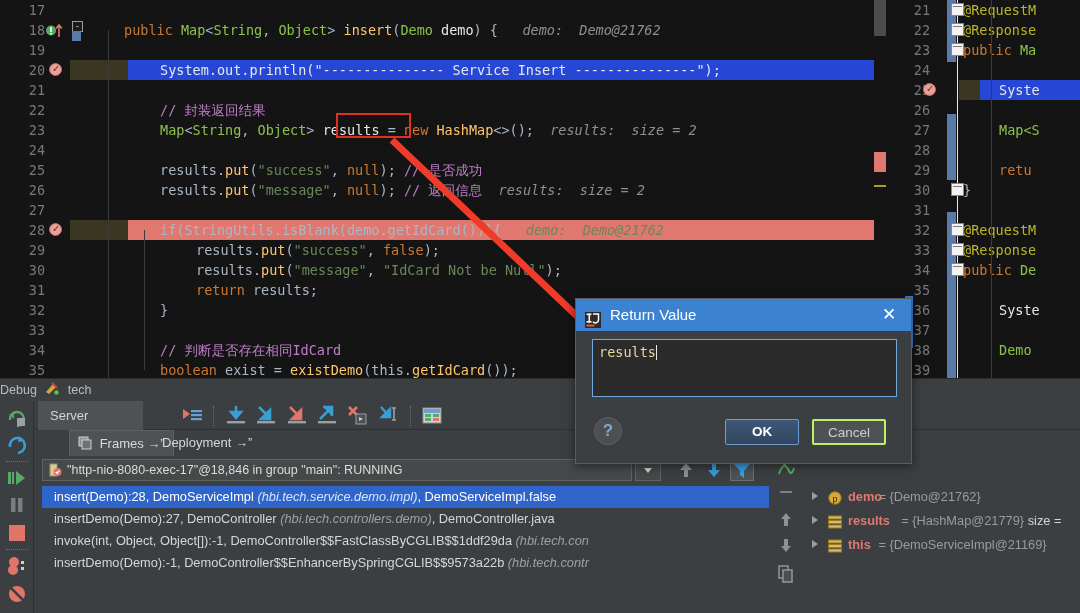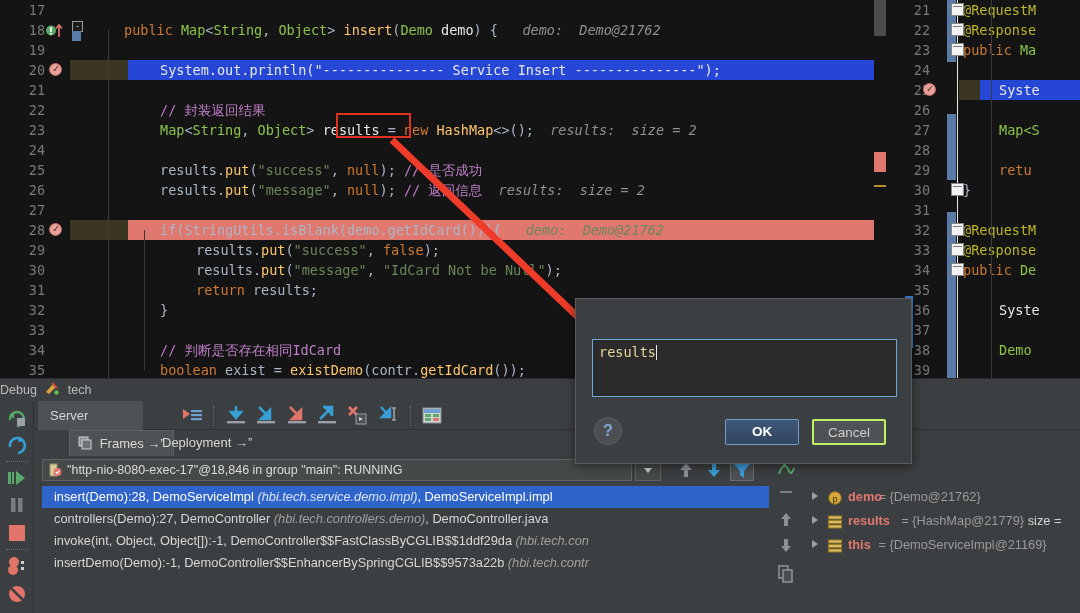--- a/index.html
+++ b/index.html
@@ -323,21 +323,21 @@
           <div class="codeline" style="top: 180px; left: 160px;"><span class="pln">results.</span><span class="mth">put</span><span class="pln">(</span><span class="str">"message"</span><span class="pln">, </span><span class="kw">null</span><span class="pln">); </span><span class="cmt">// 返回信息</span><span class="hint">  results:  size = 2</span></div>
           <div class="line-hl-red" style="top: 220px; left: 128px; width: 746px;"></div>
           <div class="line-hl-olive" style="top: 220px; left: 70px; width: 58px;"></div>
           <div class="bp" style="top: 223px; left: 49px;"></div>
           <div class="codeline" style="top: 220px; left: 160px;"><span class="pln">if(StringUtils.isBlank(demo.getIdCard())){</span><span class="hintg">   demo:  Demo@21762</span></div>
           <div class="codeline" style="top: 240px; left: 196px;"><span class="pln">results.</span><span class="mth">put</span><span class="pln">(</span><span class="str">"success"</span><span class="pln">, </span><span class="kw">false</span><span class="pln">);</span></div>
           <div class="codeline" style="top: 260px; left: 196px;"><span class="pln">results.</span><span class="mth">put</span><span class="pln">(</span><span class="str">"message"</span><span class="pln">, </span><span class="str">"IdCard Not be Null"</span><span class="pln">);</span></div>
           <div class="codeline" style="top: 280px; left: 196px;"><span class="kw">return </span><span class="pln">results;</span></div>
           <div class="codeline" style="top: 300px; left: 160px;"><span class="pln">}</span></div>
           <div class="codeline" style="top: 340px; left: 160px;"><span class="cmt">// 判断是否存在相同IdCard</span></div>
-          <div class="codeline" style="top: 360px; left: 160px;"><span class="kw">boolean </span><span class="pln">exist = </span><span class="mth">existDemo</span><span class="pln">(contr.</span><span class="mth">getIdCard</span><span class="pln">());</span></div>
+          <div class="codeline" style="top: 360px; left: 160px;"><span class="kw">boolean </span><span class="pln">exist = </span><span class="mth">existDemo</span><span class="pln">(this.</span><span class="mth">getIdCard</span><span class="pln">());</span></div>
           <div class="override-mark" style="left: 46px; top: 23px;"><svg width="18" height="15" viewBox="0 0 18 15">
               <circle cx="5" cy="7.5" r="5" fill="#59a869"></circle>
               <rect x="4.2" y="4" width="1.6" height="5" fill="#fff"></rect>
               <rect x="4.2" y="10" width="1.6" height="1.6" fill="#fff"></rect>
               <path d="M13 14 L13 3 M10 5.5 L13 2 L16 5.5" stroke="#e2756a" stroke-width="1.6" fill="none"></path>
             </svg></div>
           <div class="fold-sq" style="left: 72px; top: 21px;">-</div>
           <div style="position: absolute; left: 72px; top: 31px; width: 9px; height: 10px; background: rgb(90, 122, 168);"></div>
           <div class="indent-guide" style="left: 108px; top: 30px; height: 348px;"></div>
           <div class="indent-guide" style="left: 144px; top: 230px; height: 140px;"></div>
@@ -580,22 +580,22 @@
               <path d="M12 18 L6 11 L10 11 L10 4 L14 4 L14 11 L18 11 Z" fill="#389fd6"></path>
             </svg>
         </div>
         <div class="fr-tool" style="left:696px; background:#4e5254; border:1px solid #6b7073;">
           <svg width="22" height="20" viewBox="0 0 22 20">
               <path d="M3 4 L19 4 L13 11 L13 18 L9 15 L9 11 Z" fill="#3b9ee0"></path>
             </svg>
         </div>
 
         <div id="frame-list">
-            <div class="frame-row selected" style="top: 30px;"><span class="frame-icon"></span><span>insert(Demo):28, DemoServiceImpl </span><span class="pkg">(hbi.tech.service.demo.impl)</span><span>, DemoServiceImpl.impl</span></div>
-            <div class="frame-row" style="top: 52px;"><span>controllers(Demo):27, DemoController </span><span class="pkg">(hbi.tech.controllers.demo)</span><span>, DemoController.java</span></div>
+            <div class="frame-row selected" style="top: 30px;"><span class="frame-icon"></span><span>insert(Demo):28, DemoServiceImpl </span><span class="pkg">(hbi.tech.service.demo.impl)</span><span>, DemoServiceImpl.false</span></div>
+            <div class="frame-row" style="top: 52px;"><span>insertDemo(Demo):27, DemoController </span><span class="pkg">(hbi.tech.controllers.demo)</span><span>, DemoController.java</span></div>
             <div class="frame-row" style="top: 74px;"><span>invoke(int, Object, Object[]):-1, DemoController$$FastClassByCGLIB$$1ddf29da </span><span class="pkg">(hbi.tech.con</span></div>
             <div class="frame-row" style="top: 96px;"><span>insertDemo(Demo):-1, DemoController$$EnhancerBySpringCGLIB$$9573a22b </span><span class="pkg">(hbi.tech.contr</span></div>
           </div>
       </div>
 
       <div class="vars-rail">
         <div class="vars-rail-btn" style="top:2px;">
           <svg width="20" height="20" viewBox="0 0 20 20">
             <path d="M3 16 C6 6, 10 6, 13 13 C15 17, 17 14, 18 10" stroke="#59a869" stroke-width="2" fill="none"></path>
             <rect x="5" y="2" width="7" height="3" fill="#59a869"></rect>
@@ -649,20 +649,34 @@
   <svg class="arrow-svg" width="1080" height="613">
     <defs>
       <marker id="ah" markerWidth="5" markerHeight="5" refX="2.2" refY="2.5" orient="auto">
         <path d="M0,0 L5,2.5 L0,5 Z" fill="#ee3b2a"></path>
       </marker>
     </defs>
     <line x1="392" y1="140" x2="600" y2="338" stroke="#ee3b2a" stroke-width="7" marker-end="url(#ah)"></line>
   </svg>
 
   <div class="dialog">
+    <div class="dlg-title">
+      <span class="dlg-ico">
+        <svg width="16" height="16" viewBox="0 0 16 16">
+          <rect x="0" y="0" width="16" height="16" fill="#2b2b2b"></rect>
+          <rect x="1.5" y="1.5" width="5" height="1.6" fill="#ffffff"></rect>
+          <rect x="3.5" y="1.5" width="1.6" height="9" fill="#ffffff"></rect>
+          <rect x="1.5" y="9" width="5" height="1.6" fill="#ffffff"></rect>
+          <path d="M8 2 L13.5 2 L13.5 8 A3 3 0 0 1 8 9.6" fill="none" stroke="#ffffff" stroke-width="1.5"></path>
+          <rect x="1.5" y="12.5" width="8" height="2" fill="#f05a28"></rect>
+        </svg>
+      </span>
+      <span>Return Value</span>
+      <span class="dlg-close">✕</span>
+    </div>
     <div class="dlg-input">
       <span>results</span><span class="dlg-caret"></span>
     </div>
     <div class="dlg-help">?</div>
     <div class="dlg-btn" id="btn-ok">OK</div>
     <div class="dlg-btn" id="btn-cancel">Cancel</div>
   </div>
 
 </div>
 

